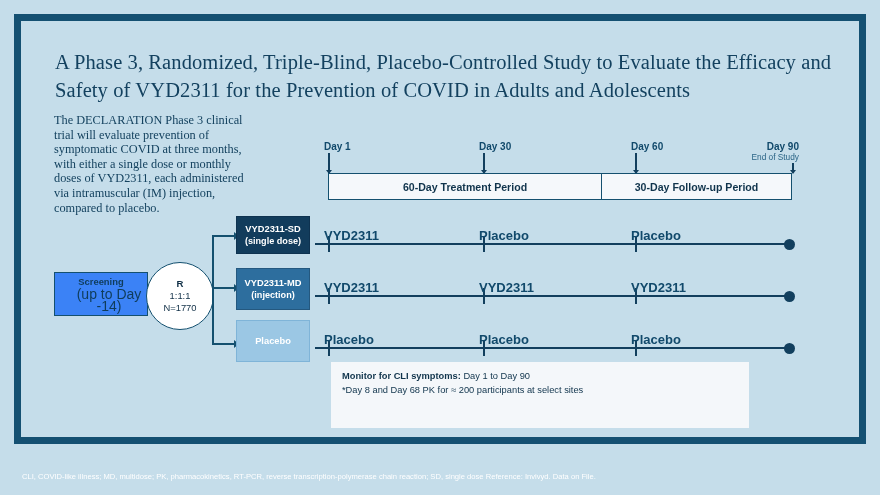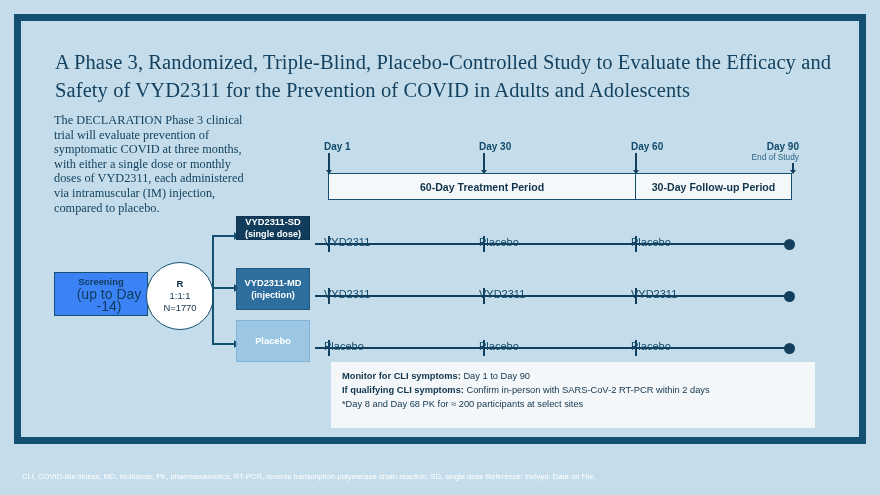--- a/index.html
+++ b/index.html
@@ -113,21 +113,21 @@
     display: flex;
     align-items: center;
     justify-content: center;
     font-size: 10.6px;
     font-weight: bold;
     color: #10344c;
     box-sizing: border-box;
     height: 100%;
   }
   #period-treatment {
-    width: 307px;
+    width: 273px;
     border-right: 1.7px solid #14506f;
   }
   #period-followup {
     flex: 1;
   }
 
   
   #screening-box {
     position: absolute;
     left: 54px;
@@ -241,21 +241,21 @@
     line-height: 12px;
   }
   .arm-box .arm-l2 {
     font-size: 9.1px;
     font-weight: bold;
     color: #ffffff;
     line-height: 12px;
   }
   #arm-sd {
     top: 216px;
-    height: 24px;
+    height: 38px;
     background: #123c5c;
     border: 1.5px solid #0e3250;
   }
   #arm-md {
     top: 268px;
     height: 42px;
     background: #2d6e9e;
     border: 1.5px solid #24587f;
   }
   #arm-pbo {
@@ -295,33 +295,33 @@
   }
   .dose-marker {
     position: absolute;
     top: 18px;
     width: 2.3px;
     height: 16px;
     background: #123f5e;
   }
   .dose-label {
     position: absolute;
-    top: 18px;
-    font-size: 11px;
-    font-weight: normal;
+    top: 10px;
+    font-size: 13px;
+    font-weight: bold;
     color: #11496b;
     white-space: nowrap;
   }
 
   
   #notes-box {
     position: absolute;
     left: 331px;
     top: 362px;
-    width: 484px;
+    width: 418px;
     height: 66px;
     background: #f4f7fa;
     box-sizing: border-box;
     padding: 7px 11px 0 11px;
   }
   .note-line {
     font-size: 9.3px;
     color: #10344c;
     line-height: 14.2px;
     white-space: nowrap;
@@ -434,17 +434,16 @@
     <div class="dose-marker" style="left: 13px;"></div>
     <div class="dose-label" style="left: 9px;">Placebo</div>
     <div class="dose-marker" style="left: 168px;"></div>
     <div class="dose-label" style="left: 164px;">Placebo</div>
     <div class="dose-marker" style="left: 320px;"></div>
     <div class="dose-label" style="left: 316px;">Placebo</div>
   </div>
 
 <div id="notes-box">
     <div class="note-line"><span class="note-key">Monitor for CLI symptoms:</span><span> Day 1 to Day 90</span></div>
-    <div class="note-line"><span class="note-key">If qualifying CLI symptoms:</span><span> Confirm in-person with SARS-CoV-2 RT-PCR within 2 days</span></div>
     <div class="note-line"><span>*Day 8 and Day 68 PK for ≈ 200 participants at select sites</span></div>
   </div>
 
 <div id="footnote">CLI, COVID-like illness; MD, multidose; PK, pharmacokinetics, RT-PCR, reverse transcription-polymerase chain reaction; SD, single dose Reference: Invivyd. Data on File.</div>
 
 </body></html>

